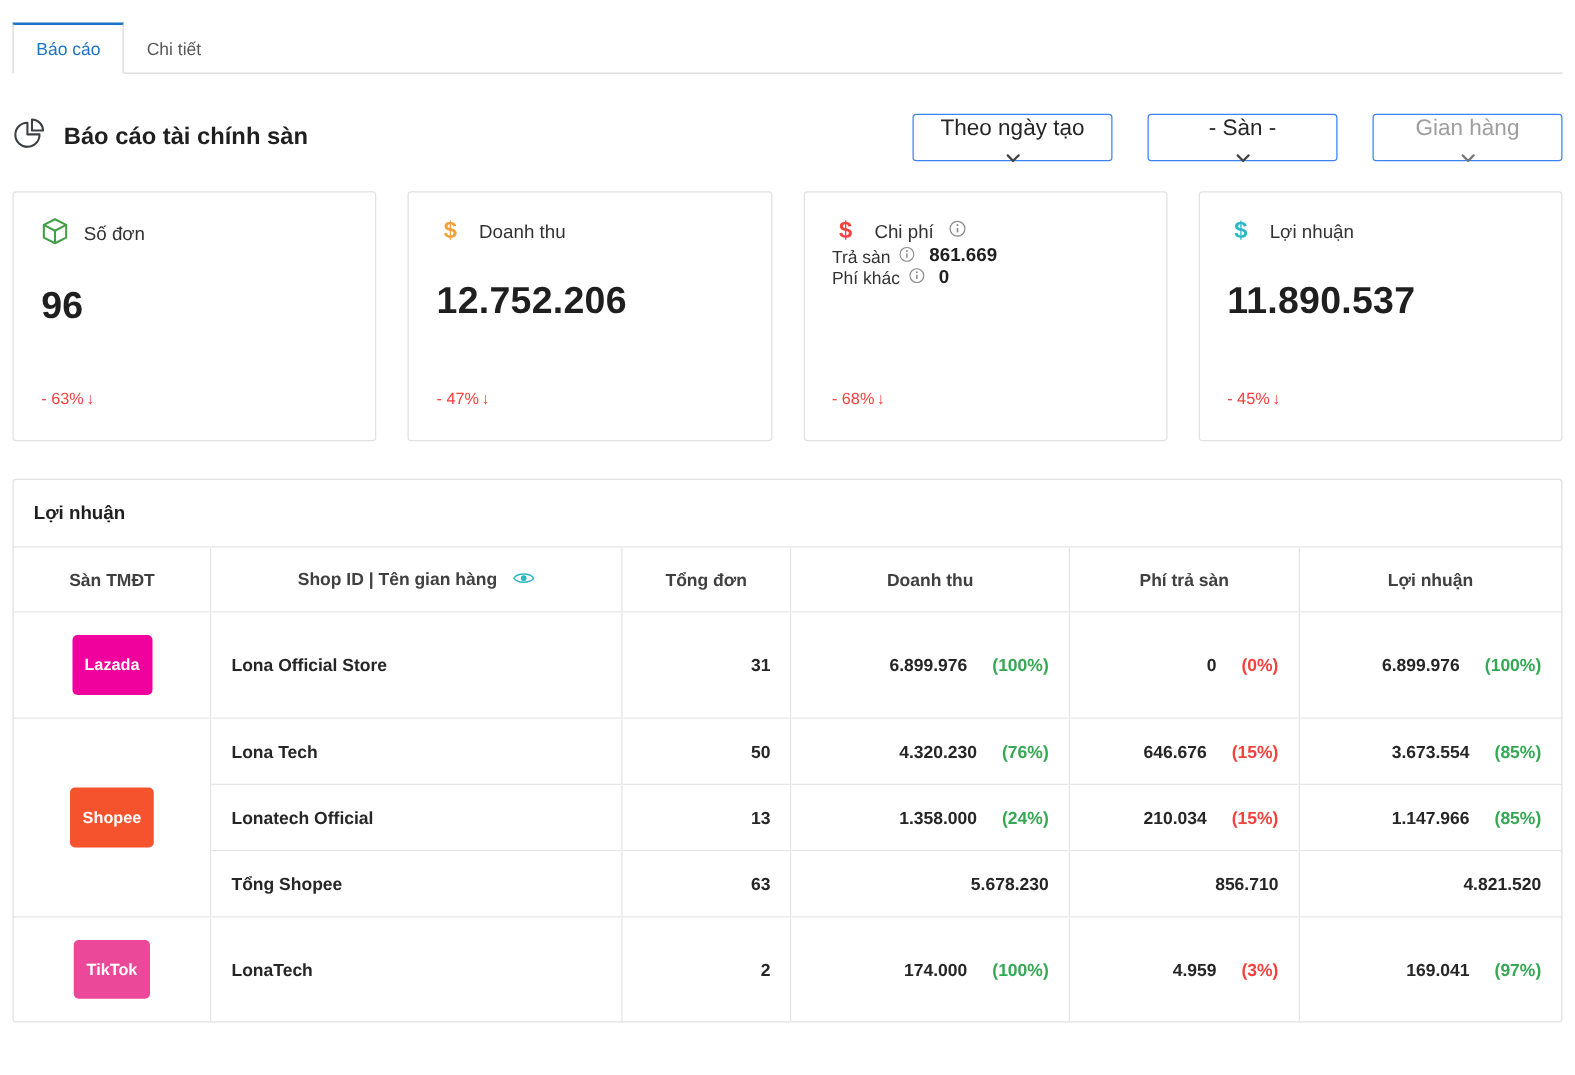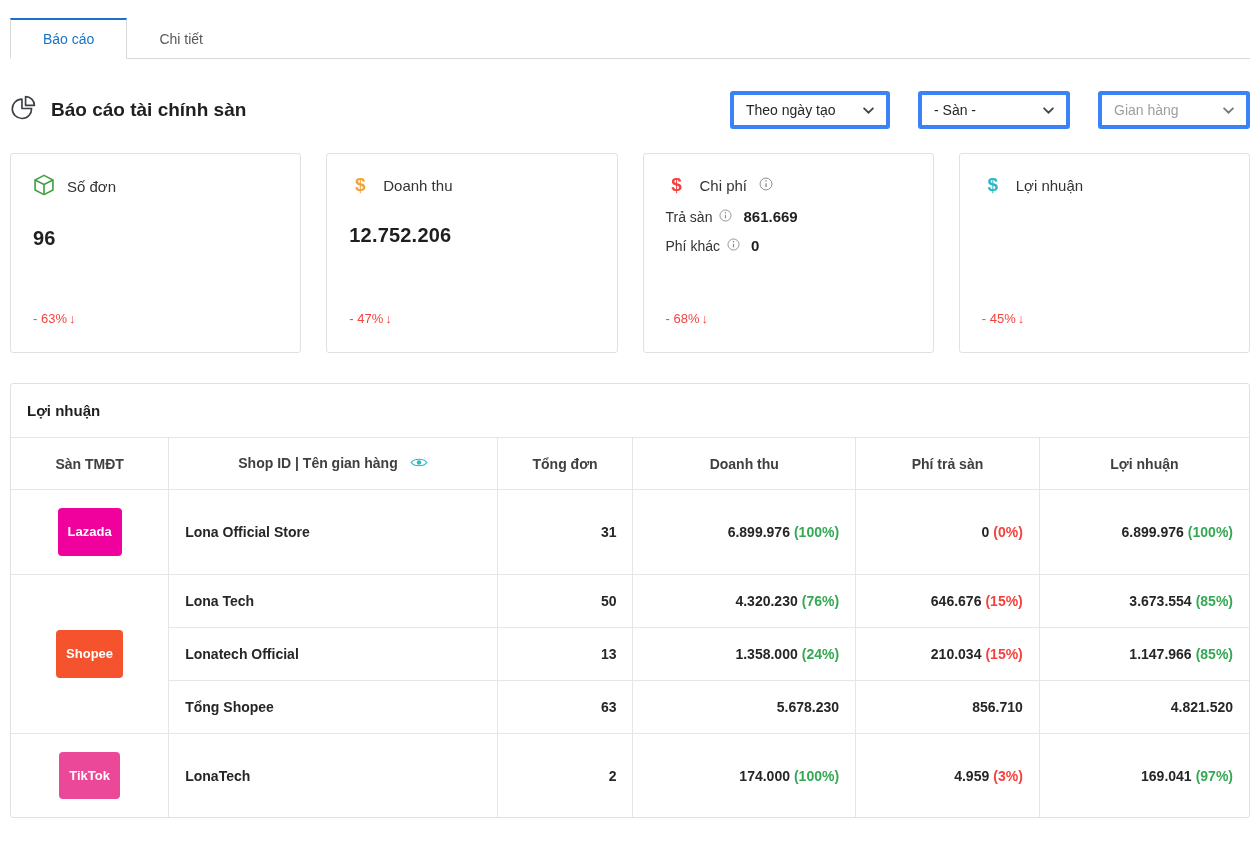--- a/index.html
+++ b/index.html
@@ -14,21 +14,21 @@
   .page { padding: 0 10px; }
 
   
   .tabbar {
     display: flex;
     align-items: flex-end;
     margin-top: 18px;
     border-bottom: 1px solid #d9d9d9;
   }
   .tab {
-    padding: 11px 32px;
+    padding: 11px 18px;
     font-size: 14px;
     color: #595959;
     cursor: pointer;
     background: transparent;
   }
   .tab.active {
     color: #1a73c7;
     background: #fff;
     border: 1px solid #d9d9d9;
     border-top: 2px solid #1a73c7;
@@ -40,31 +40,32 @@
   .report-header {
     display: flex;
     align-items: center;
     gap: 14px;
     margin: 32px 0 24px 0;
   }
   .page-title { font-size: 19px; font-weight: 700; color: #1f1f1f; }
   .filters { margin-left: auto; display: flex; align-items: center; gap: 28px; }
   .select {
     height: 38px;
-    border: 4px solid #3b82f6;
+    border: 1px solid #3b82f6;
     border-radius: 3px;
     display: flex;
     align-items: center;
     justify-content: space-between;
     gap: 10px;
     padding: 0 12px;
-    font-size: 14px;
+    font-size: 18px;
     color: #262626;
     cursor: pointer;
     background: #fff;
+    flex-direction: column;
   }
   .select.w1 { width: 160px; }
   .select.w2 { width: 152px; }
   .select.w3 { width: 152px; }
   .select.muted { color: #9e9e9e; }
   .select .chev { flex: 0 0 auto; }
 
   
   .cards { display: flex; gap: 25px; }
   .card {
@@ -74,24 +75,24 @@
     border-radius: 3px;
     padding: 20px 22px 26px 22px;
     display: flex;
     flex-direction: column;
   }
   .card-head { display: flex; align-items: center; gap: 12px; font-size: 15px; color: #333; font-weight: 500; }
   .glyph-dollar { font-size: 19px; font-weight: 700; width: 22px; text-align: center; }
   .glyph-dollar.amber { color: #f0a23c; }
   .glyph-dollar.red { color: #f5413d; }
   .glyph-dollar.teal { color: #2bb8c4; }
-  .card-value { margin-top: 28px; font-size: 20px; font-weight: 700; color: #1f1f1f; letter-spacing: .2px; }
+  .card-value { margin-top: 28px; font-size: 30px; font-weight: 700; color: #1f1f1f; letter-spacing: .2px; }
   .card-change { margin-top: auto; color: #f5413d; font-size: 13px; }
   .card-change .arrow { font-weight: 700; margin-left: 2px; }
-  .cost-line { margin-top: 12px; font-size: 14px; color: #333; display: flex; align-items: center; gap: 7px; }
+  .cost-line { margin-top: 0; font-size: 14px; color: #333; display: flex; align-items: center; gap: 7px; }
   .cost-line:first-of-type { margin-top: 18px; }
   .cost-value { font-weight: 700; font-size: 15px; color: #1f1f1f; margin-left: 4px; }
   .info { flex: 0 0 auto; display: inline-block; vertical-align: middle; }
 
   
   .table-card { margin-top: 30px; border: 1px solid #e1e1e1; border-radius: 3px; }
   .table-title { padding: 18px 16px; font-size: 15px; font-weight: 700; color: #1f1f1f; }
   table { width: 100%; border-collapse: collapse; font-size: 14px; }
   thead th {
     border-top: 1px solid #e6e6e6;
@@ -102,21 +103,21 @@
     text-align: center;
     white-space: nowrap;
   }
   tbody td { border-top: 1px solid #e6e6e6; padding: 18px 16px; color: #262626; }
   th:not(.cell-platform), td:not(.cell-platform) { border-left: 1px solid #e6e6e6; }
   .cell-platform { text-align: center; vertical-align: middle; border-left: none; }
   .cell-shop { font-weight: 700; }
   .cell-orders { text-align: right; font-weight: 600; }
   .cell-num { text-align: right; font-weight: 600; white-space: nowrap; }
   .row-total td { font-weight: 700; }
-  .pct { font-weight: 600; margin-left: 4px; }
+  .pct { font-weight: 600; margin-left: 20px; }
   .pct.green { color: #35a854; }
   .pct.red { color: #f5413d; }
   .badge {
     display: inline-block;
     color: #fff;
     font-weight: 700;
     font-size: 13px;
     padding: 16px 10px;
     border-radius: 4px;
     line-height: 1.2;
@@ -234,20 +235,21 @@
       <div class="card-change">
         <span>- 68%</span><span class="arrow">↓</span>
       </div>
     </div>
 
     <div class="card">
       <div class="card-head">
         <span class="glyph-dollar teal">$</span>
         <span class="card-label">Lợi nhuận</span>
       </div>
+      <div class="card-value">11.890.537</div>
       <div class="card-change">
         <span>- 45%</span><span class="arrow">↓</span>
       </div>
     </div>
 
   </div>
 
   <div class="table-card">
     <div class="table-title">Lợi nhuận</div>
     <table>

